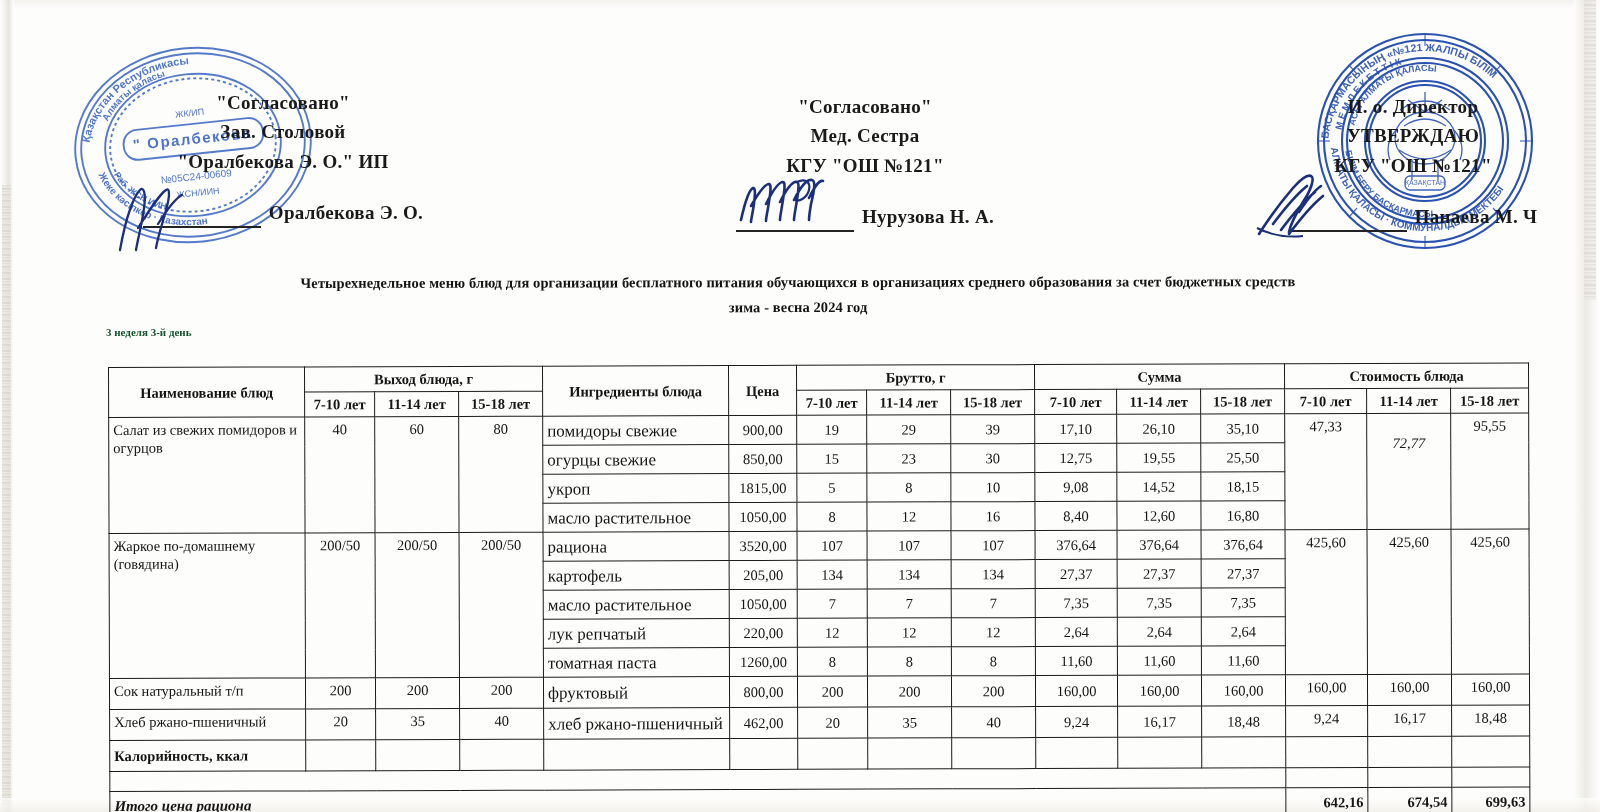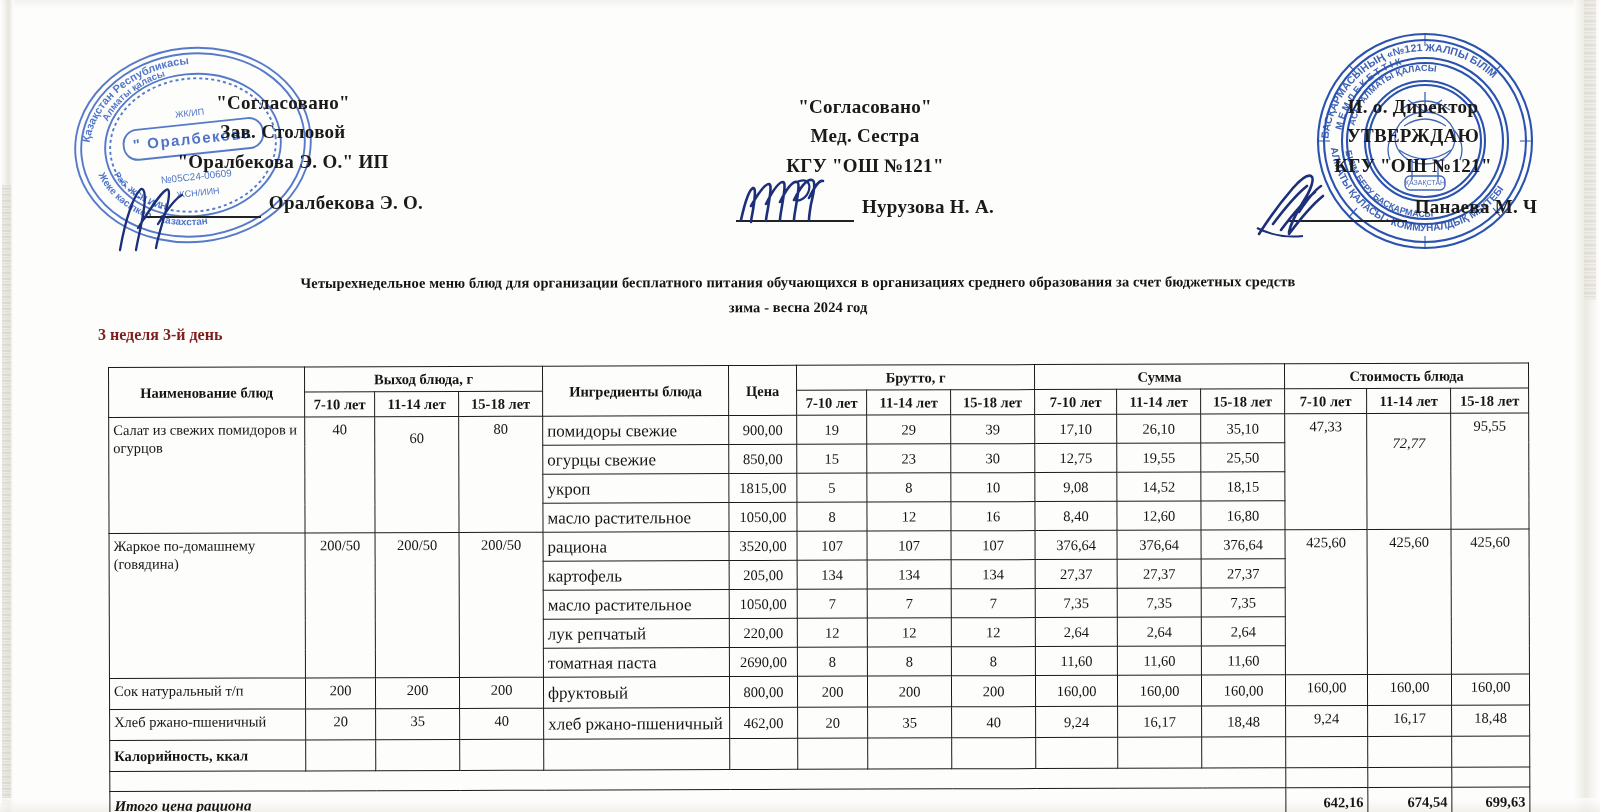--- a/index.html
+++ b/index.html
@@ -59,21 +59,21 @@
     color:#1a1a1a;
     z-index:5;
   }
   .sig .ln{white-space:nowrap;}
   .sig-left{left:118px;top:88px;width:330px;text-align:center;}
   .sig-mid{left:700px;top:92px;width:330px;text-align:center;}
   .sig-right{left:1258px;top:92px;width:310px;text-align:center;}
 
   .signrow{
     display:flex;align-items:flex-end;justify-content:center;
-    margin-top:12px;gap:8px;text-align:center;
+    margin-top:22px;gap:8px;text-align:center;
   }
   .sigline{
     display:inline-block;
     border-bottom:2px solid #222;
     width:118px;height:1px;
     position:relative;
   }
   .signer{font-weight:bold;font-size:19px;white-space:nowrap;}
 
   
@@ -85,22 +85,22 @@
 
   
   .doc-title{
     position:absolute;left:268px;top:271px;width:1060px;
     text-align:center;
     font-weight:bold;font-size:14.5px;line-height:1.75;
     letter-spacing:.1px;
     color:#141414;
   }
   .week-label{
-    position:absolute;left:98px;top:326px;
-    font-weight:bold;font-size:16px;color:#7f1d1d;
+    position:absolute;left:106px;top:326px;
+    font-weight:bold;font-size:11px;color:#14532d;
   }
 
   
   .tbl-wrap{
     position:absolute;left:108px;top:367px;width:1350px;
   }
   table.menu{
     border-collapse:collapse;
     width:1350px;
     table-layout:fixed;
@@ -337,21 +337,21 @@
           <th>15-18 лет</th>
           <th>7-10 лет</th>
           <th>11-14 лет</th>
           <th>15-18 лет</th>
         </tr>
       </thead>
       <tbody id="menu-body">
           <tr class="rowtall">
             <td class="dish-name" rowspan="4" style="vertical-align:top;padding-top:3px;">Салат из свежих помидоров и огурцов</td>
             <td class="num" rowspan="4" style="vertical-align:top;padding-top:3px;">40</td>
-            <td class="num" rowspan="4" style="vertical-align:top;padding-top:12px;">60</td>
+            <td class="num" rowspan="4" style="vertical-align:top;padding-top:3px;">60</td>
             <td class="num" rowspan="4" style="vertical-align:top;padding-top:3px;">80</td>
             <td class="ingr">помидоры свежие</td>
             <td class="num">900,00</td>
             <td class="num">19</td>
             <td class="num">29</td>
             <td class="num">39</td>
             <td class="num">17,10</td>
             <td class="num">26,10</td>
             <td class="num">35,10</td>
             <td class="num" rowspan="4" style="vertical-align:top;padding-top:3px;font-family:Liberation Serif, serif;">47,33</td>
@@ -430,21 +430,21 @@
             <td class="num">220,00</td>
             <td class="num">12</td>
             <td class="num">12</td>
             <td class="num">12</td>
             <td class="num">2,64</td>
             <td class="num">2,64</td>
             <td class="num">2,64</td>
           </tr>
           <tr class="rowtall">
             <td class="ingr">томатная паста</td>
-            <td class="num">2690,00</td>
+            <td class="num">1260,00</td>
             <td class="num">8</td>
             <td class="num">8</td>
             <td class="num">8</td>
             <td class="num">11,60</td>
             <td class="num">11,60</td>
             <td class="num">11,60</td>
           </tr>
           <tr class="rowtall">
             <td class="dish-name" rowspan="1" style="vertical-align:top;padding-top:3px;">Сок натуральный т/п</td>
             <td class="num" rowspan="1" style="vertical-align:top;padding-top:3px;">200</td>

